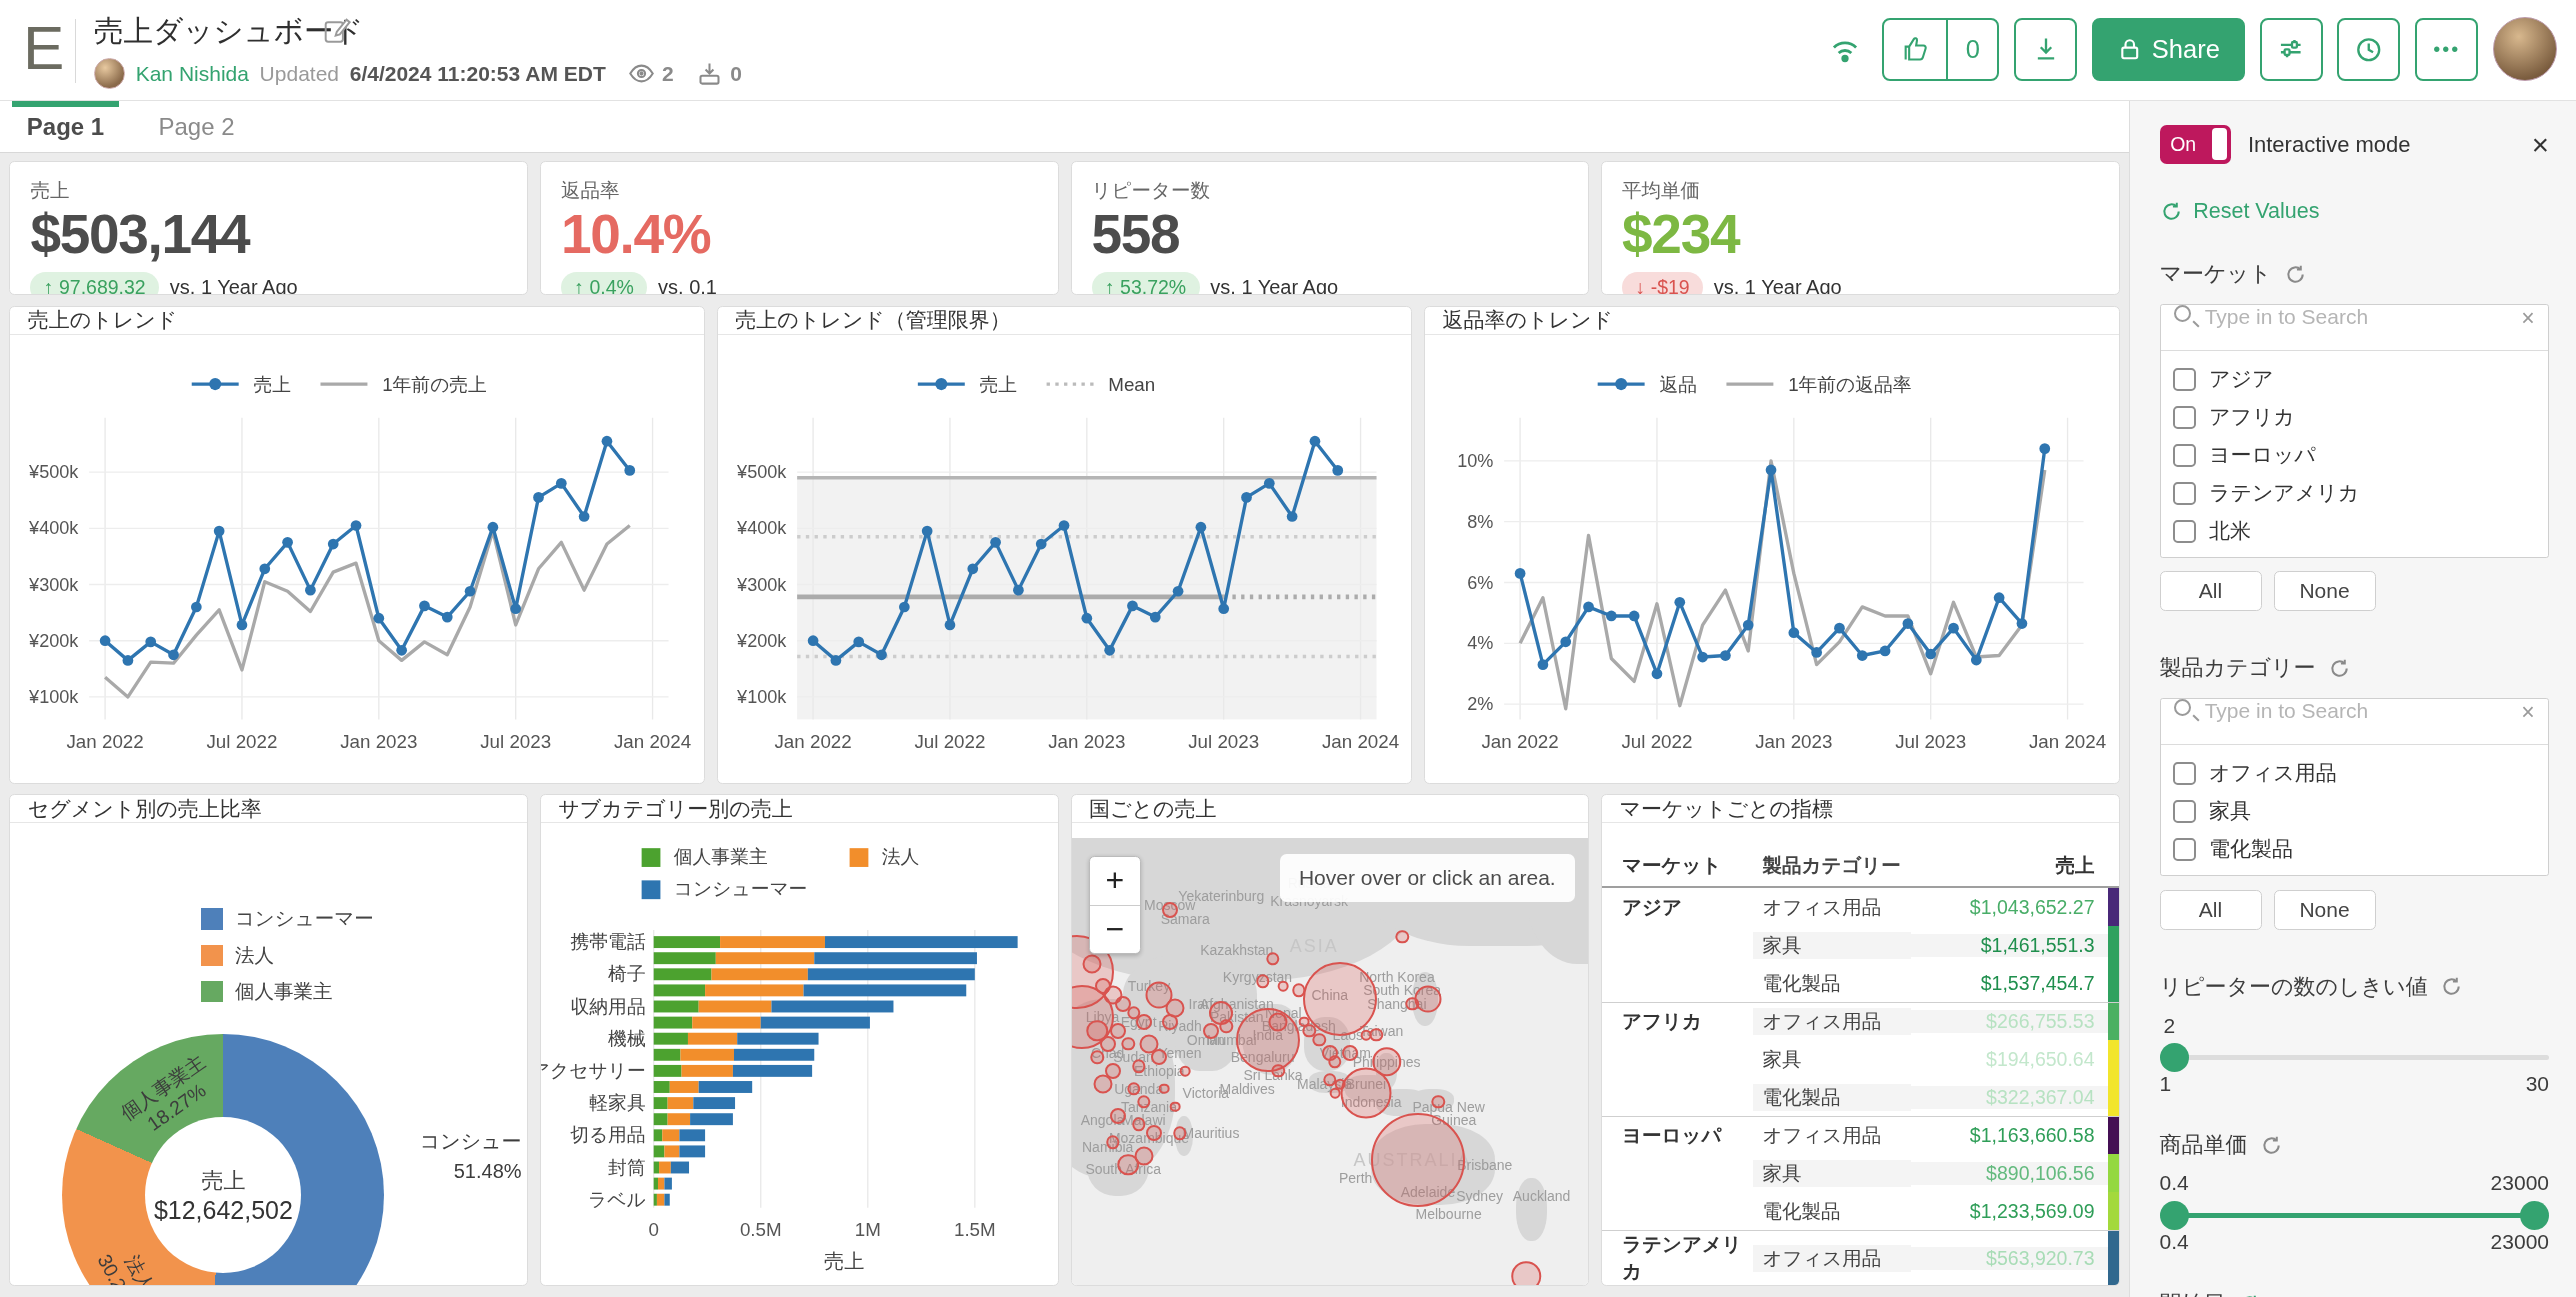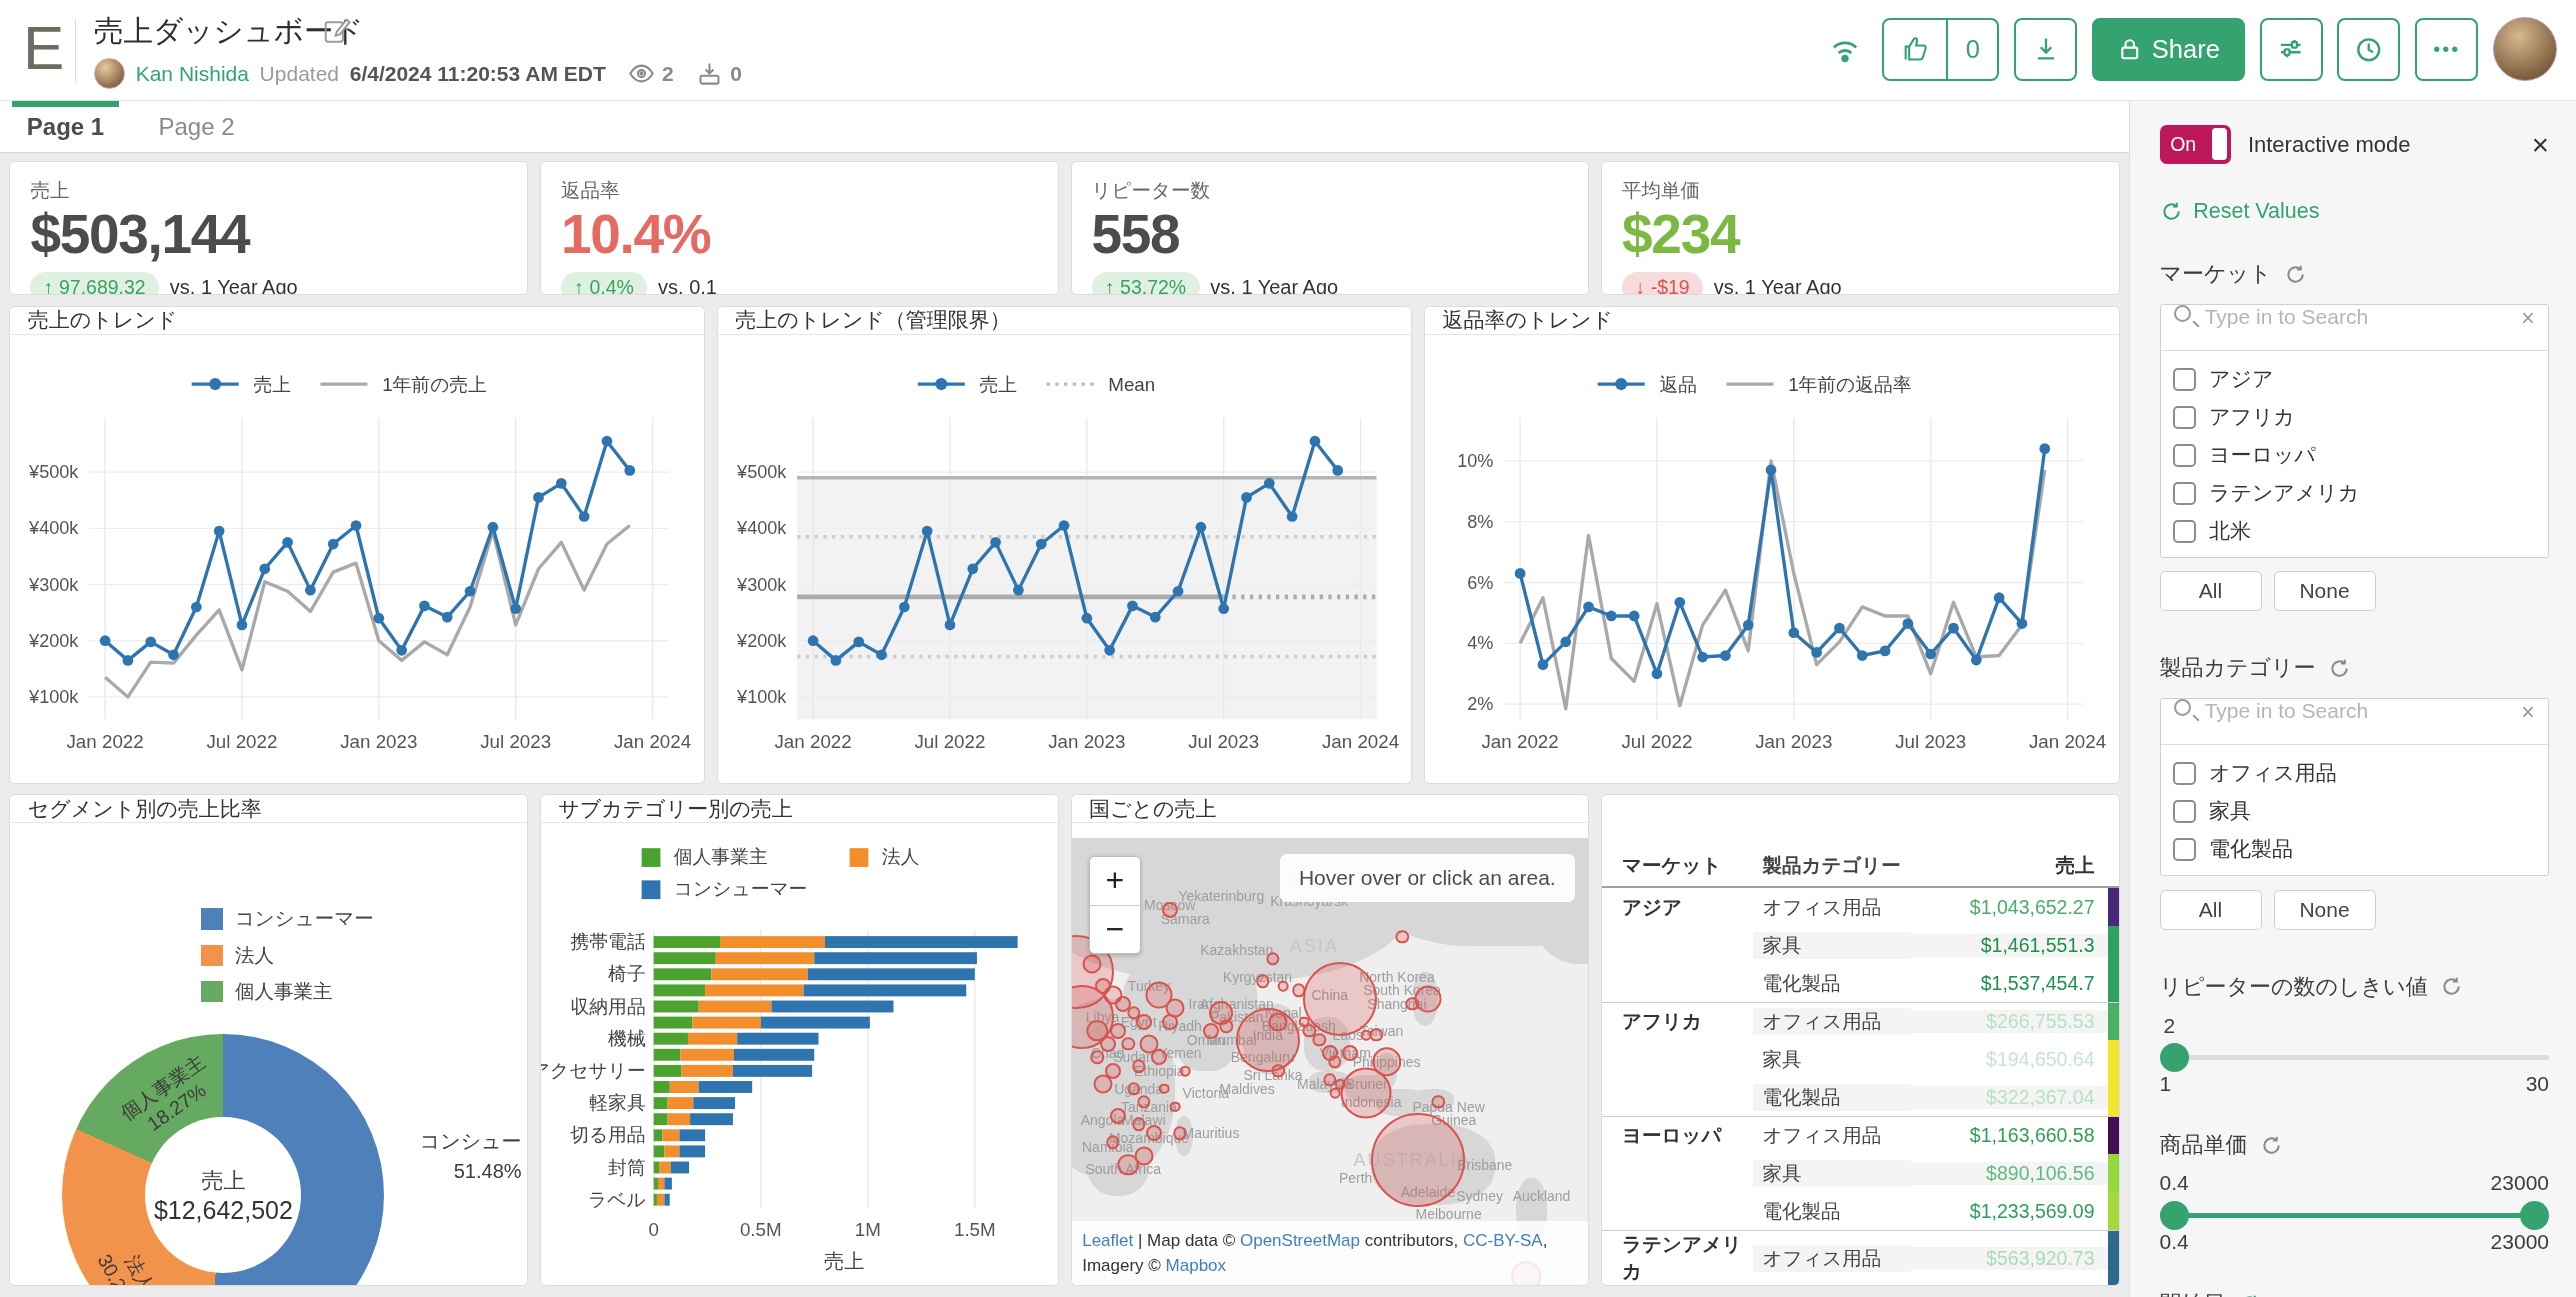--- a/index.html
+++ b/index.html
@@ -698,25 +698,25 @@
           <div class="bubble" style="left: 14%; top: 71%; width: 19px; height: 19px;"></div>
           <div class="bubble" style="left: 20%; top: 60%; width: 10.7px; height: 10.7px;"></div>
           <div class="bubble" style="left: 22%; top: 52%; width: 10.7px; height: 10.7px;"></div>
           <div class="bubble" style="left: 18%; top: 56%; width: 10.7px; height: 10.7px;"></div>
           <div class="bubble" style="left: 21%; top: 66%; width: 13.4px; height: 13.4px;"></div>
           <div class="map-zoom" style="z-index: 5;">
           <div>+</div>
           <div>−</div>
         </div>
           <div class="map-tip" style="z-index: 5;">Hover over or click an area.</div>
-          <div class="map-attr" id="map-attr" style="z-index: 5;"><a>Leaflet</a><span> | Map data © </span><a>OpenStreetMap</a><span> contributors, </span><a>CC-BY-SA</a><span>, Imagery © </span><a>Mapbox</a></div>
         </div>
     </div>
 
     <div class="panel">
+      <div class="panel-title">マーケットごとの指標</div>
       <div class="tbl" id="market-table">
           <div class="trow thead">
             <div class="cmkt">マーケット</div>
             <div class="ccat" style="font-weight:700">製品カテゴリー</div>
             <div class="cval">売上</div>
             <div></div>
           </div>
           <div class="trow">
             <div class="cmkt">アジア</div>
             <div class="ccat">オフィス用品</div>

